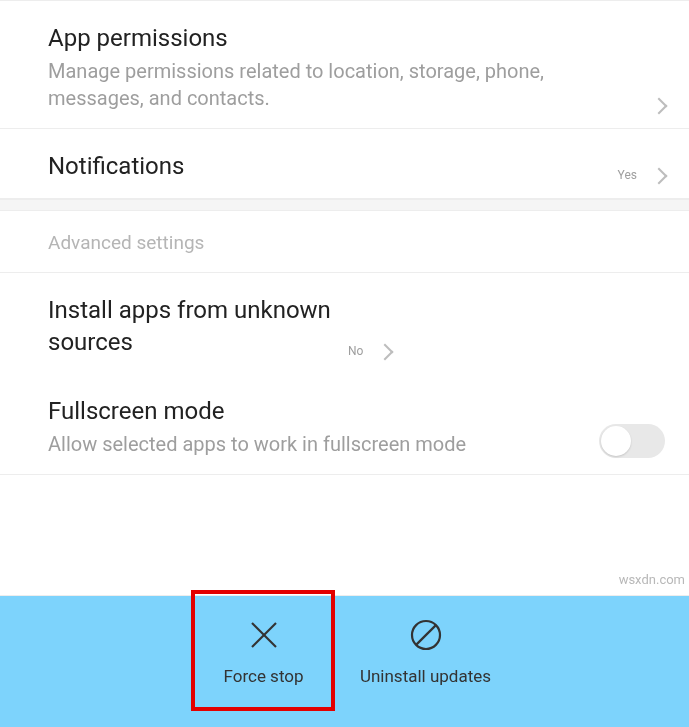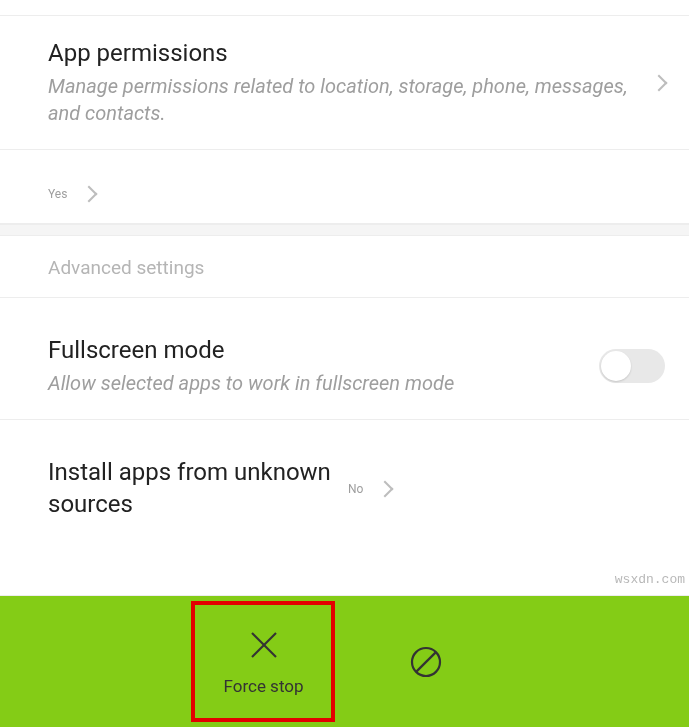--- a/index.html
+++ b/index.html
@@ -9,45 +9,43 @@
       font-family: -apple-system, BlinkMacSystemFont, "Segoe UI", Roboto, Helvetica, Arial, sans-serif;
     }
     body {
       width: 689px;
       height: 727px;
       background: #fff;
       position: relative;
     }
     .list-item {
       display: flex;
-      align-items: center;
-      padding: 22px 24px 22px 48px;
+      align-items: flex-end;
+      padding: 22px 24px 16px 48px;
       border-bottom: 1px solid #ededed;
       position: relative;
-      margin-top: 15px;
     }
     .list-item.first {
       border-top: 1px solid #ededed;
     }
     .item-content {
       flex: 1;
       min-width: 0;
     }
     .item-title {
       font-size: 24px;
       color: #222;
       font-weight: 400;
       line-height: 1.3;
     }
     .item-subtitle {
       font-size: 20px;
       color: #9e9e9e;
       margin-top: 4px;
       line-height: 1.35;
-      font-style: italic;
     }
     .item-value {
       font-size: 12px;
       color: #9e9e9e;
       margin-right: 6px;
       text-align: right;
       max-width: 310px;
     }
     .chevron {
       width: 12px;
@@ -90,23 +88,23 @@
       box-shadow: 0 1px 2px rgba(0,0,0,0.15);
     }
     .bottom-bar {
       position: absolute;
       bottom: 0;
       left: 0;
       right: 0;
       height: 132px;
       display: flex;
       justify-content: center;
-      align-items: center;
+      align-items: flex-start;
       border-top: 1px solid #ededed;
-      background: #84cc16;
+      background: #7dd3fc;
       gap: 17px;
     }
     .action-btn {
       display: flex;
       flex-direction: column;
       align-items: center;
       justify-content: center;
       width: 145px;
       height: 110px;
     }
@@ -129,64 +127,66 @@
       height: 121px;
       pointer-events: none;
     }
     .watermark {
       position: absolute;
       right: 4px;
       bottom: 140px;
       font-size: 13px;
       color: #b8b8b8;
       transform-origin: right bottom;
-      font-family: Liberation Mono, monospace;
     }
     .content-area {
       height: 595px;
       overflow: hidden;
     }
   </style>
 </head>
 <body>
 
 <div class="content-area">
 
   <div class="list-item first">
     <div class="item-content">
       <div class="item-title">App permissions</div>
       <div class="item-subtitle">Manage permissions related to location, storage, phone, messages, and contacts.</div>
     </div>
     <div class="chevron"></div>
   </div>
 
   <div class="list-item">
+    <div class="item-content">
+      <div class="item-title">Notifications</div>
+    </div>
     <div class="item-value">Yes</div>
     <div class="chevron"></div>
   </div>
 
 
   <div class="section-gap"></div>
 
   <div class="section-header">Advanced settings</div>
+
+  <div class="list-item" style="border-bottom:none;">
+    <div class="item-content" style="max-width:300px;">
+      <div class="item-title">Install apps from unknown sources</div>
+    </div>
+    <div class="item-value">No</div>
+    <div class="chevron"></div>
+  </div>
 
   <div class="list-item">
     <div class="item-content">
       <div class="item-title">Fullscreen mode</div>
       <div class="item-subtitle">Allow selected apps to work in fullscreen mode</div>
     </div>
     <div class="toggle"></div>
-  </div>
-
-  <div class="list-item" style="border-bottom:none;">
-    <div class="item-content" style="max-width:300px;">
-      <div class="item-title">Install apps from unknown sources</div>
-    </div>
-    <div class="item-value">No</div>
-    <div class="chevron"></div>
   </div>
 
 </div>
 
 <div class="watermark">wsxdn.com</div>
 
 <div class="bottom-bar">
 
   <div class="action-btn" style="position:relative;">
     <div class="highlight-box" style="top:-6px;left:0;"></div>
@@ -199,16 +199,17 @@
     <div class="action-label">Force stop</div>
   </div>
 
   <div class="action-btn">
     <div class="action-icon">
       <svg width="34" height="34" viewBox="0 0 34 34">
         <circle cx="17" cy="17" r="14" stroke="#333" stroke-width="2.2" fill="none"></circle>
         <line x1="7.1" y1="26.9" x2="26.9" y2="7.1" stroke="#333" stroke-width="2.2"></line>
       </svg>
     </div>
+    <div class="action-label">Uninstall updates</div>
   </div>
 
 
 </div>
 
 </body></html>

